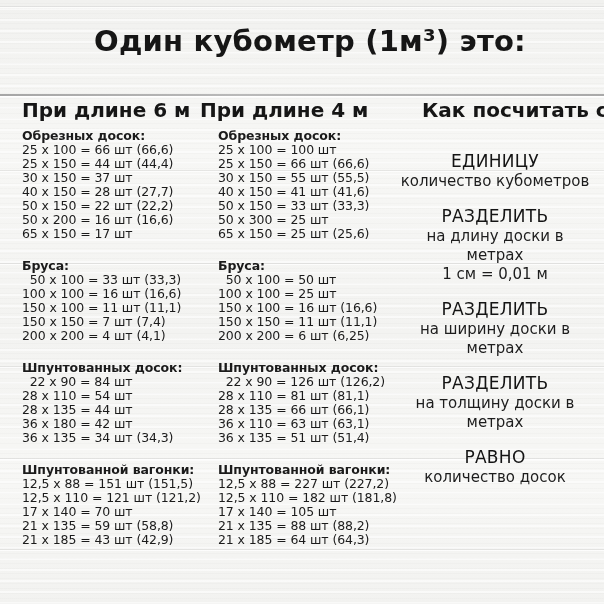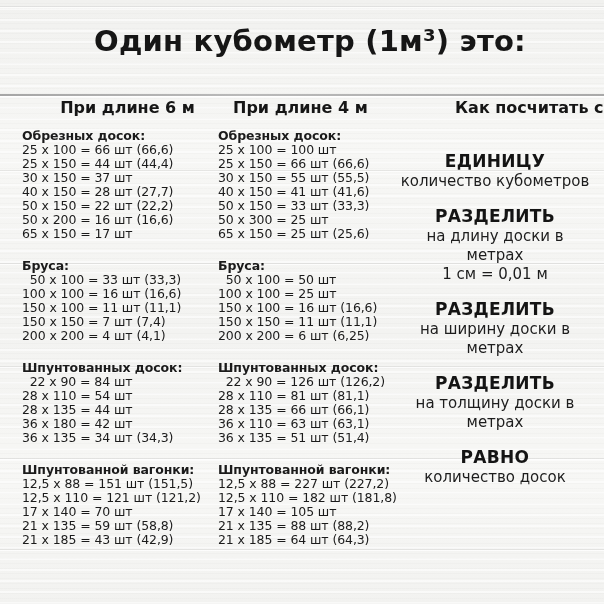--- a/index.html
+++ b/index.html
@@ -31,42 +31,42 @@
     font-size: 29px; font-weight: bold; letter-spacing: 0.2px;
     color: #161616;
   }
   .divider {
     position: absolute; top: 94px; left: 0; width: 604px; height: 2px;
     background: linear-gradient(90deg, #a6a6a6, #b9b9b9 40%, #a9a9a9);
     box-shadow: 0 1px 0 rgba(255,255,255,0.85);
   }
   .colheader {
     position: absolute; top: 98px;
-    font-size: 16px; font-weight: bold; text-align: center;
-    color: #161616; white-space: nowrap; margin-left: 33px;
+    font-size: 20px; font-weight: bold; text-align: center;
+    color: #161616; white-space: nowrap;
   }
   .h1 { left: 22px;  width: 145px; }
   .h2 { left: 200px; width: 125px; }
   .h3 { left: 422px; width: 194px; text-align: right; }
   .col { position: absolute; }
   .col1 { left: 22px;  top: 129px; width: 192px; }
   .col2 { left: 218px; top: 129px; width: 192px; }
   .col3 { left: 398px; top: 151px; width: 194px; text-align: center; }
   .section { margin: 0 0 18px 0; }
   .sec-heading {
     font-size: 12.5px; line-height: 14px; font-weight: bold;
     white-space: pre; letter-spacing: -0.1px;
   }
   .row {
     font-size: 12.5px; line-height: 14px;
     white-space: pre; letter-spacing: -0.1px;
   }
   .step { margin: 0 0 15px 0; }
   .kw {
-    font-size: 17px; line-height: 21px; font-weight: bold;
+    font-size: 17px; line-height: 21px; font-weight: normal;
     letter-spacing: 0.3px; color: #141414;
   }
   .desc {
     font-size: 15px; line-height: 19px;
     white-space: pre-line; color: #1d1d1d;
   }
 </style>
 </head>
 <body>
 

